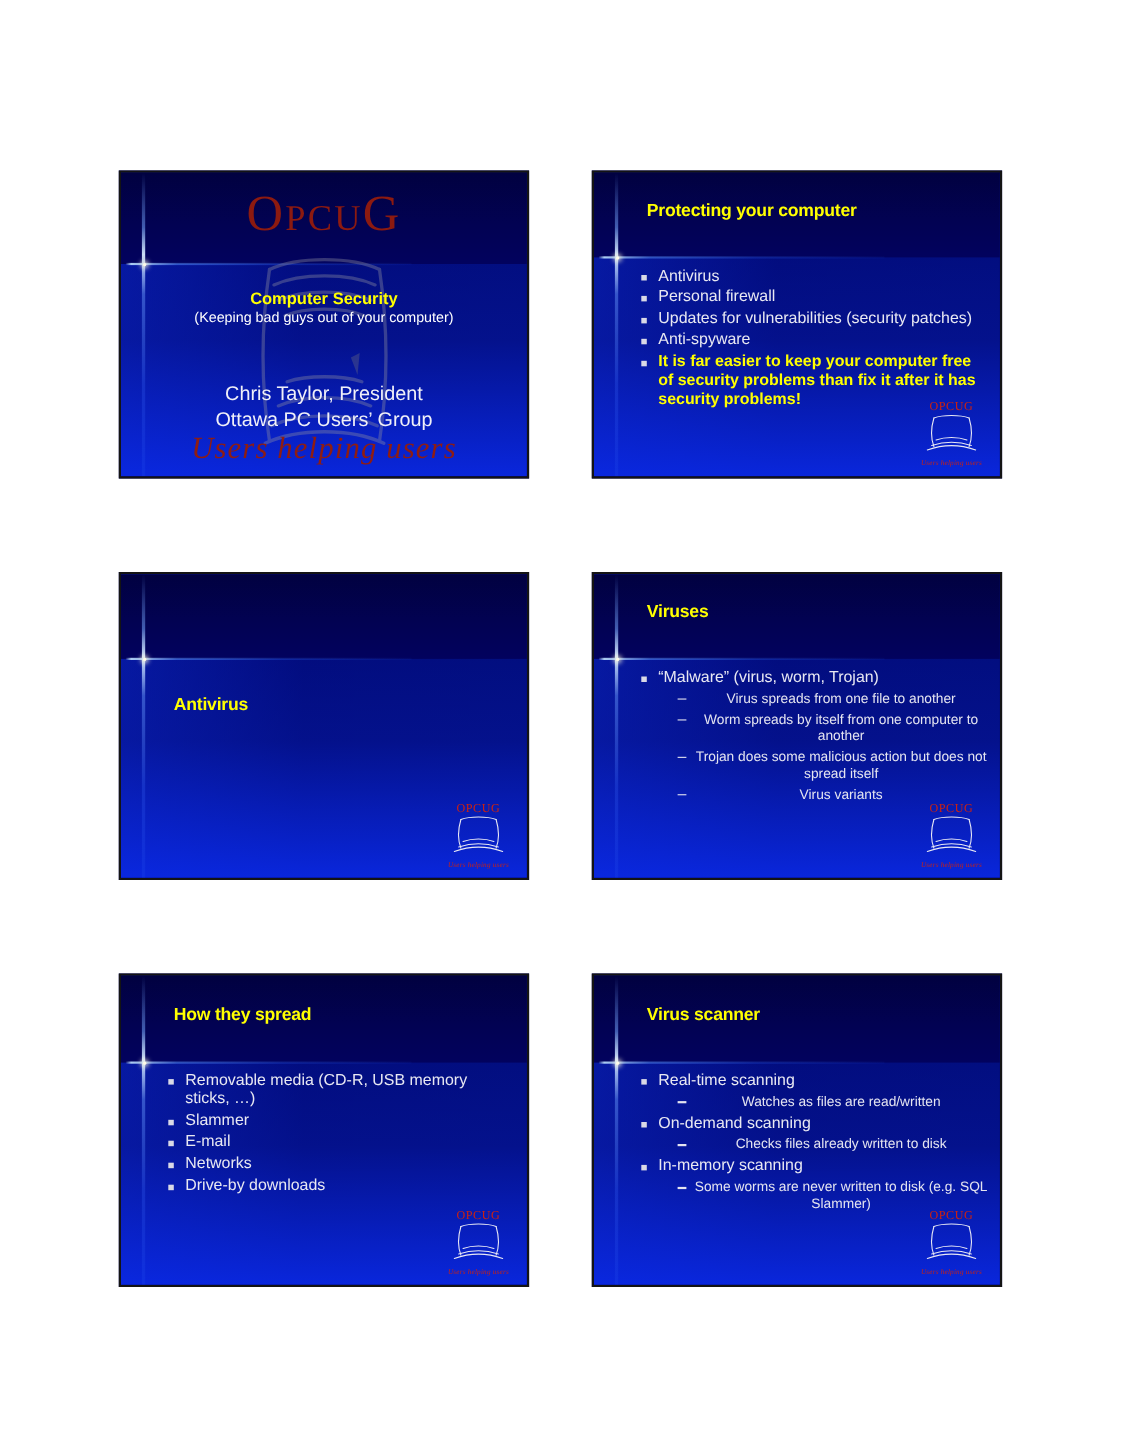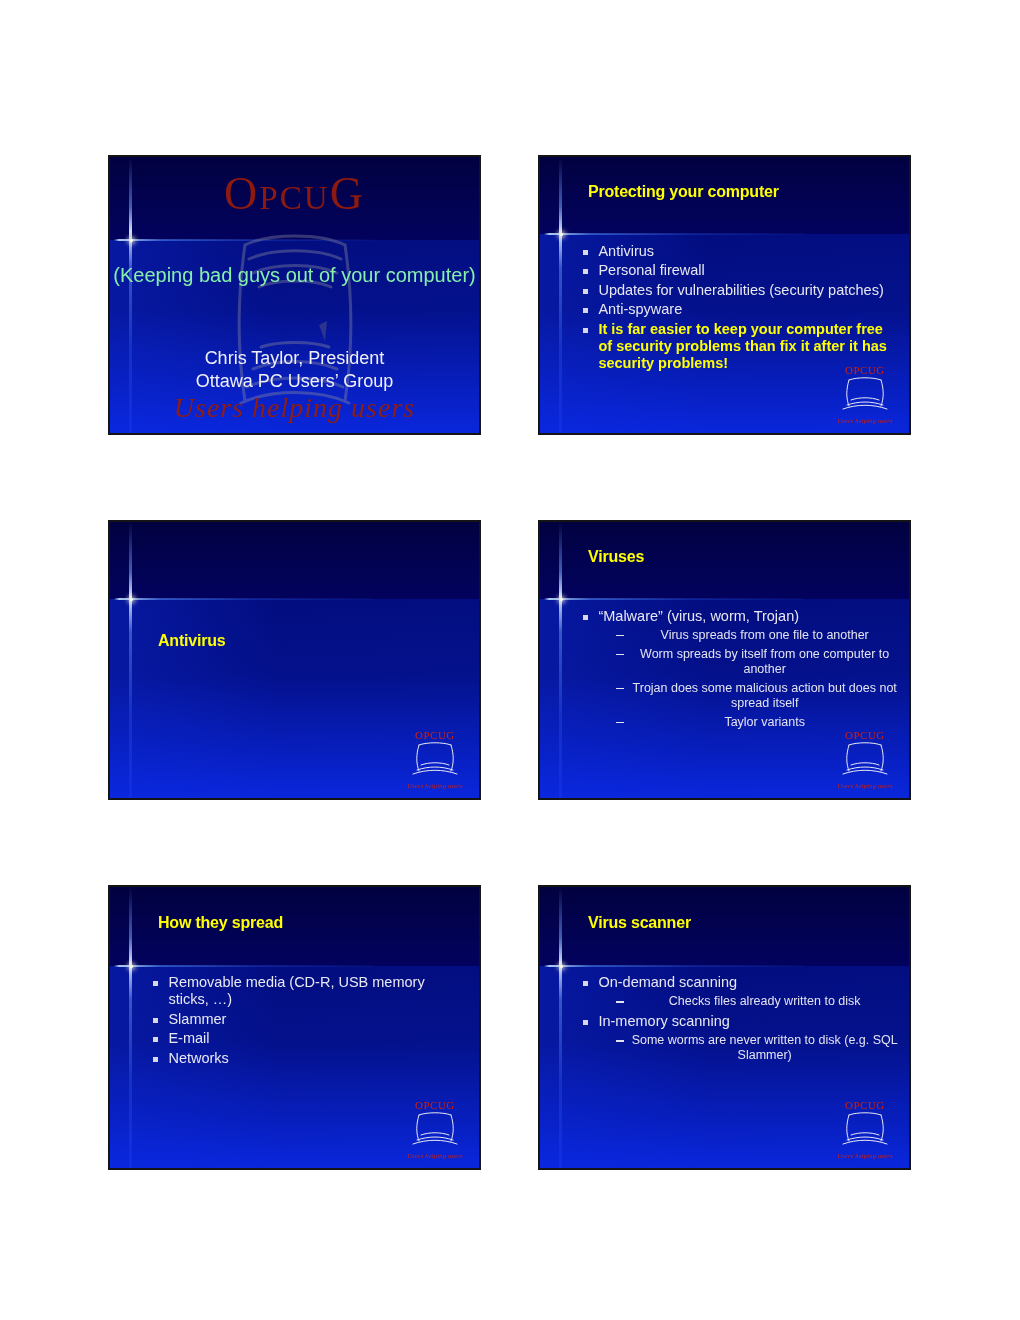--- a/index.html
+++ b/index.html
@@ -220,22 +220,22 @@
     top: 38%;
     text-align: center;
   }
   .title-center .main {
     color: #ffff00;
     font-weight: bold;
     font-size: 15px;
     line-height: 1.3;
   }
   .title-center .sub {
-    color: #86efac;
-    font-size: 20px;
+    color: #ffffff;
+    font-size: 13px;
     line-height: 1.3;
   }
 
   .title-presenter {
     position: absolute;
     left: 0; right: 0;
     top: 69%;
     text-align: center;
     color: #f0f0f8;
     font-size: 18px;
@@ -325,20 +325,21 @@
           </g>
           <path d="M104 96 L112 92 L110 112 Z" fill="#6e6e80" opacity="0.8"></path>
         </svg>
 
         <div class="content">
           <div class="opcug-wordmark">
             <span class="cap"><span style="font-size:1em">O</span><span style="font-size:0.72em">PCU</span><span style="font-size:1em">G</span></span>
           </div>
 
           <div class="title-center">
+            <div class="main">Computer Security</div>
             <div class="sub">(Keeping bad guys out of your computer)</div>
           </div>
 
           <div class="title-presenter">
             <div>Chris Taylor, President</div>
             <div>Ottawa PC Users’ Group</div>
           </div>
 
           <div class="tagline">Users helping users</div>
         </div>
@@ -446,21 +447,21 @@
                 <li>
                   <span class="dash"></span>
                   <span>Worm spreads by itself from one computer to another</span>
                 </li>
                 <li>
                   <span class="dash"></span>
                   <span>Trojan does some malicious action but does not spread itself</span>
                 </li>
                 <li>
                   <span class="dash"></span>
-                  <span>Taylor variants</span>
+                  <span>Virus variants</span>
                 </li>
               </ul>
             </li>
           </ul>
         </div>
 
         <div class="corner-logo">
           <div class="cl-word">OPCUG</div>
           <svg class="cl-mark" viewBox="0 0 60 38">
             <g fill="none" stroke="#e8e8f5" stroke-width="1" stroke-linecap="round">
@@ -497,20 +498,24 @@
               <span>Slammer</span>
             </li>
             <li>
               <span class="sq"></span>
               <span>E-mail</span>
             </li>
             <li>
               <span class="sq"></span>
               <span>Networks</span>
             </li>
+            <li>
+              <span class="sq"></span>
+              <span>Drive-by downloads</span>
+            </li>
           </ul>
         </div>
 
         <div class="corner-logo">
           <div class="cl-word">OPCUG</div>
           <svg class="cl-mark" viewBox="0 0 60 38">
             <g fill="none" stroke="#e8e8f5" stroke-width="1" stroke-linecap="round">
               <path d="M14 4 C22 1, 38 1, 46 4"></path>
               <path d="M14 4 C11 14, 11 22, 14 30"></path>
               <path d="M46 4 C49 14, 49 22, 46 30"></path>
@@ -530,20 +535,30 @@
         <div class="bg-header"></div>
         <div class="streak"></div>
         <div class="sparkle"></div>
 
         <div class="content">
           <div class="slide-title">Virus scanner</div>
 
           <ul class="body-list">
             <li>
               <span class="sq"></span>
+              <span>Real-time scanning</span>
+              <ul class="sub-list">
+                <li>
+                  <span class="dash"></span>
+                  <span>Watches as files are read/written</span>
+                </li>
+              </ul>
+            </li>
+            <li>
+              <span class="sq"></span>
               <span>On-demand scanning</span>
               <ul class="sub-list">
                 <li>
                   <span class="dash"></span>
                   <span>Checks files already written to disk</span>
                 </li>
               </ul>
             </li>
             <li>
               <span class="sq"></span>

